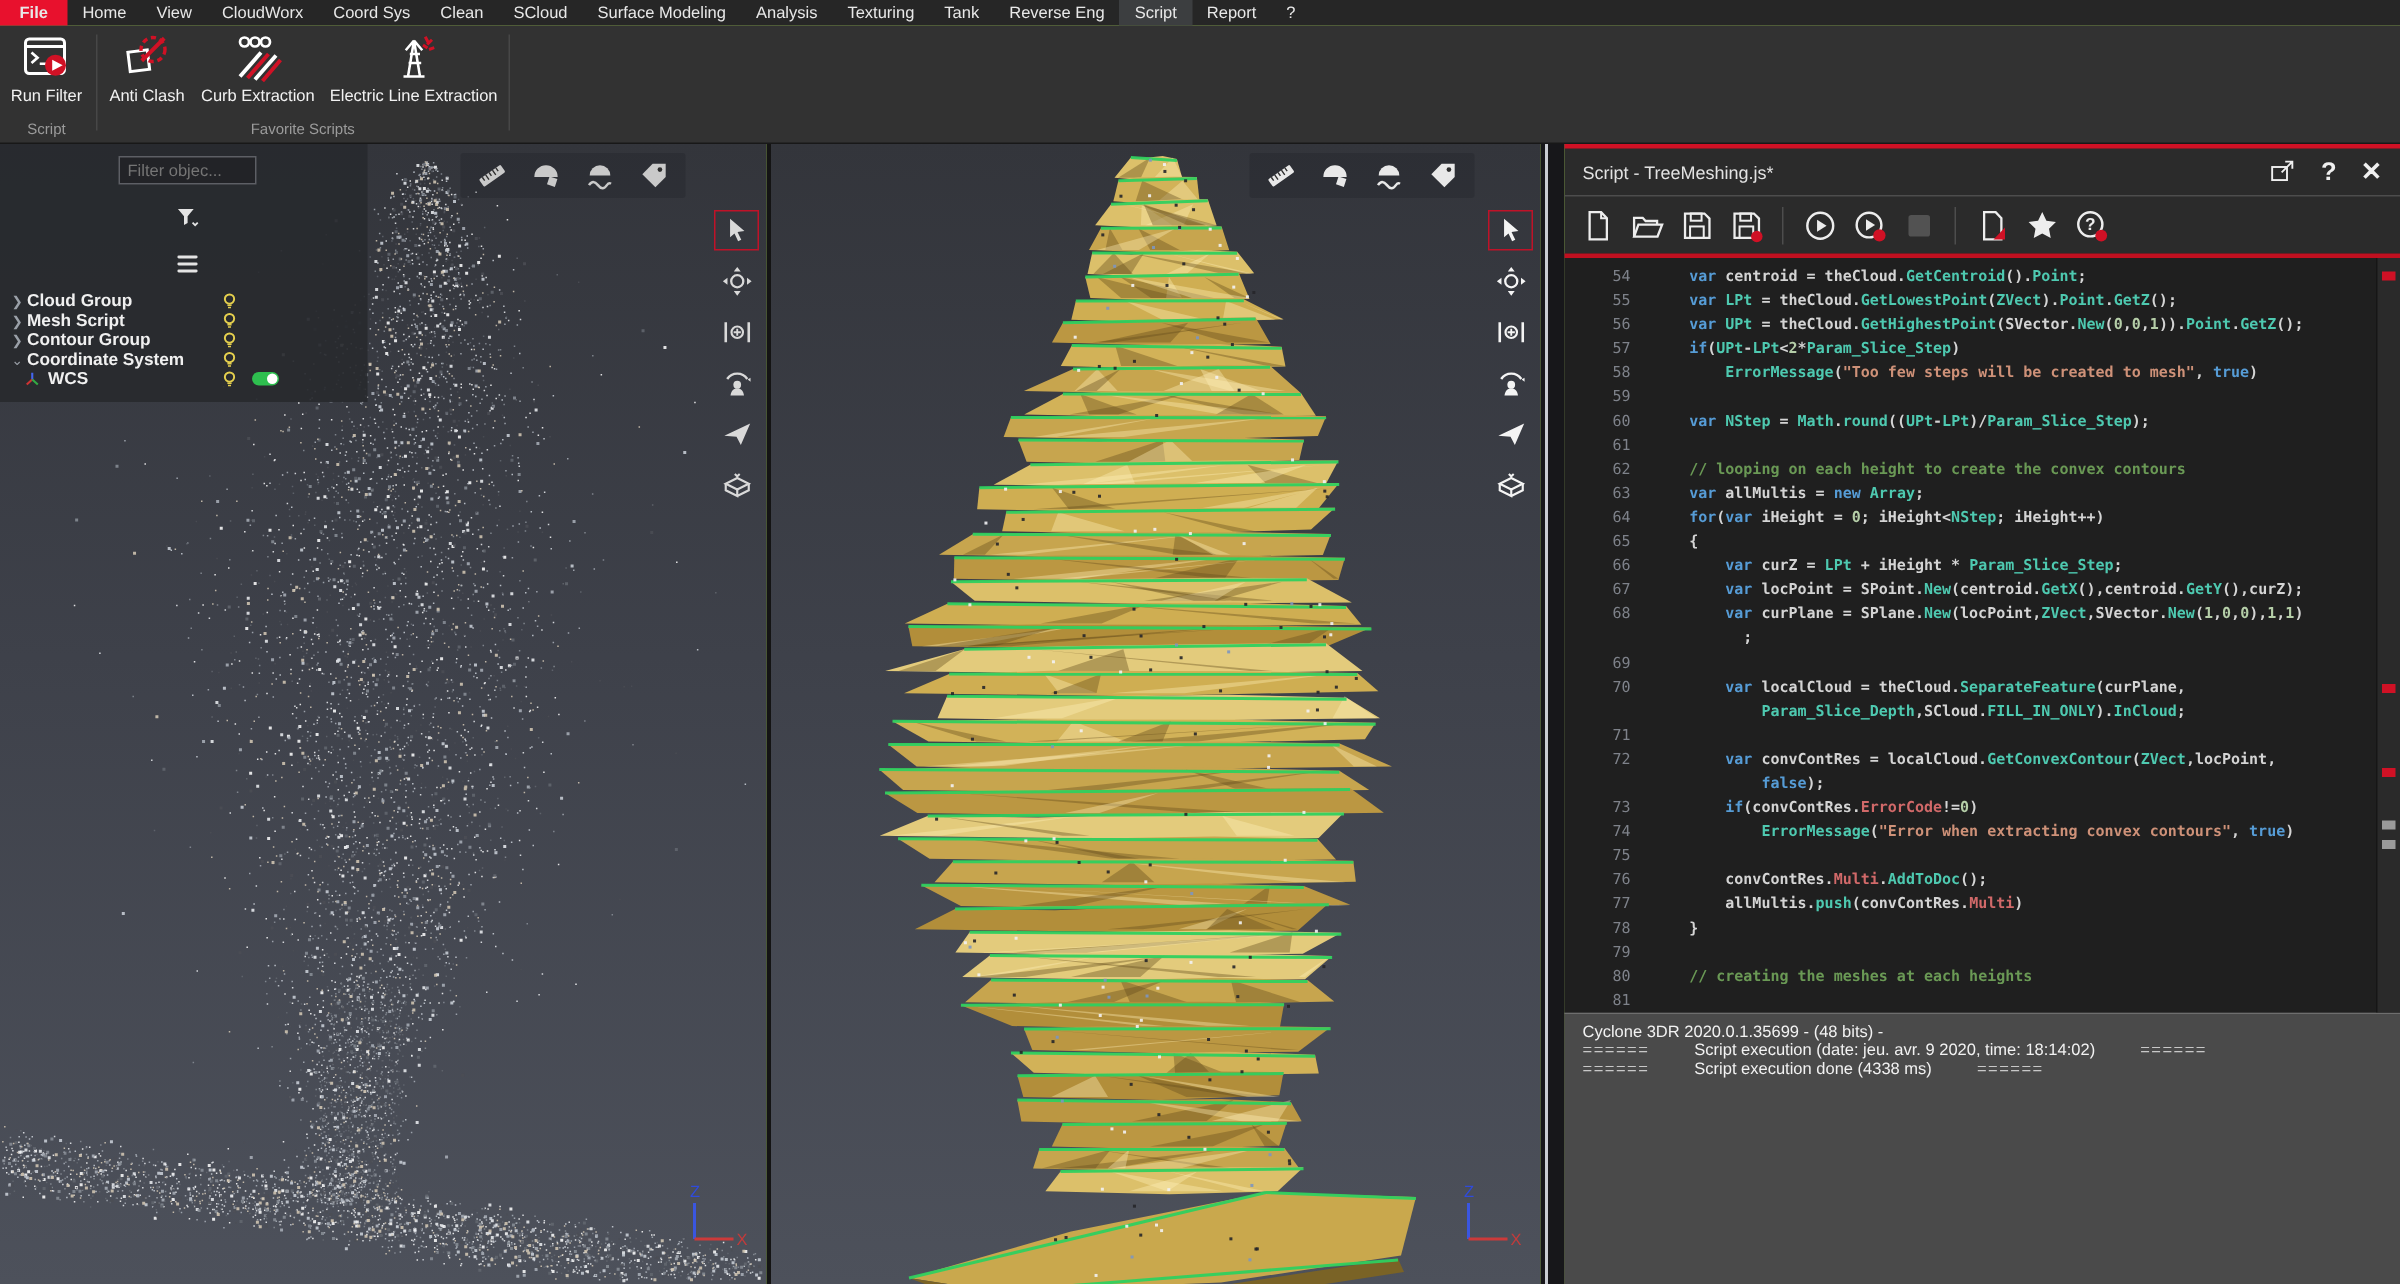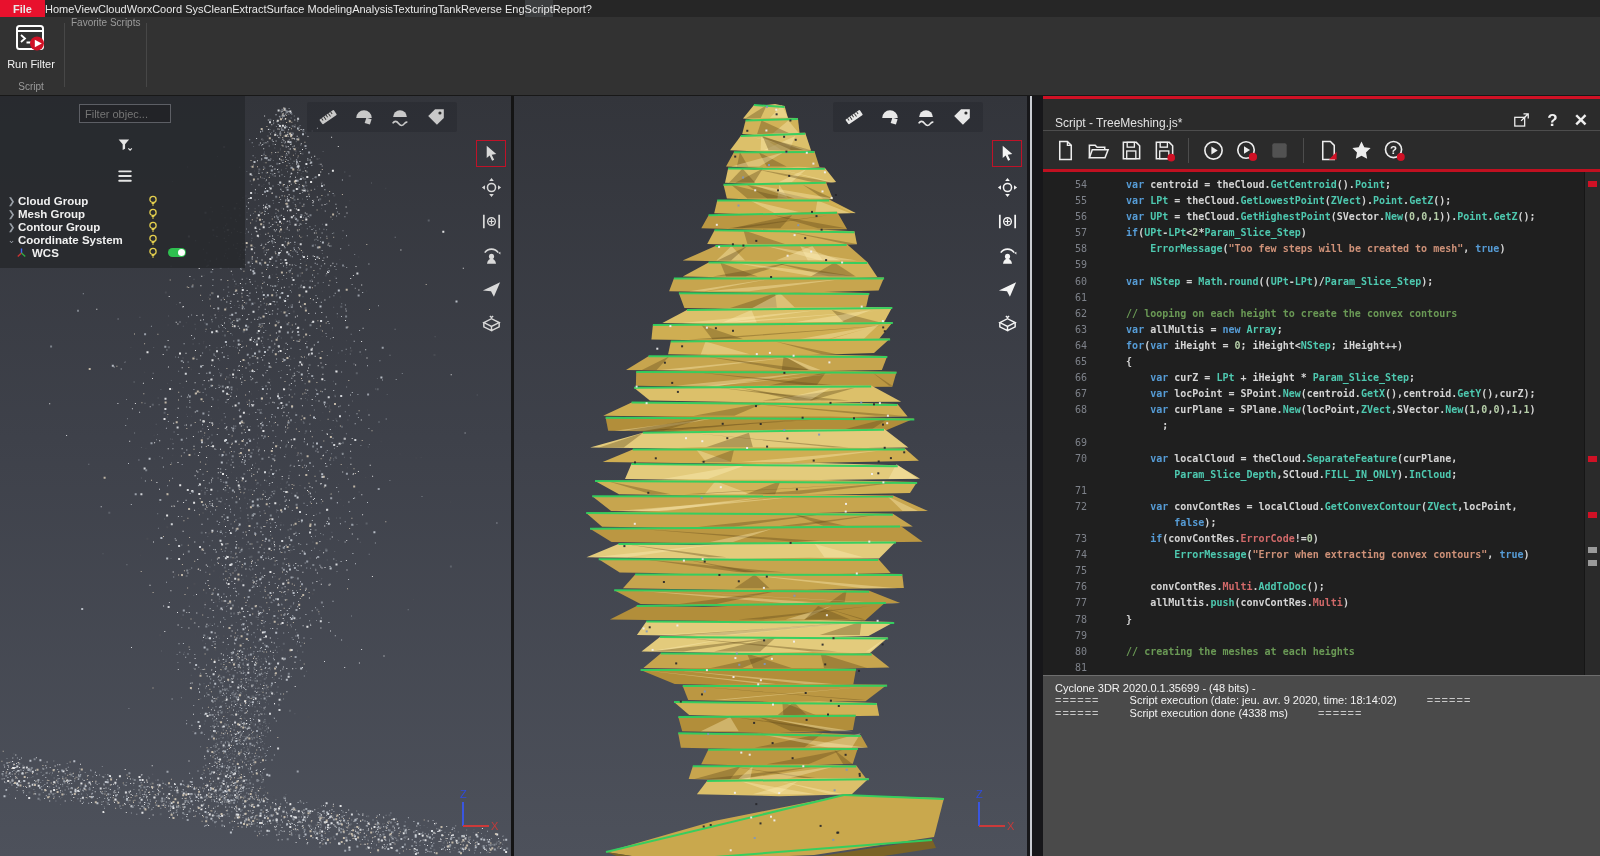--- a/index.html
+++ b/index.html
@@ -2,21 +2,21 @@
 <html><head>
 <meta charset="utf-8">
 <style>
   html,body{margin:0;padding:0;width:1600px;height:856px;overflow:hidden;background:#1b1b1b;
     font-family:"Liberation Sans",sans-serif;-webkit-font-smoothing:antialiased;}
   .app{position:relative;width:1600px;height:856px;background:#bef264;}
 
   
   .menubar{position:absolute;left:0;top:0;width:100%;height:17px;background:#262626;display:flex;
     align-items:stretch;font-size:11px;color:#e8e8e8;z-index:6;}
-  .menu-item{padding:0 0;display:flex;align-items:center;cursor:default;white-space:nowrap;}
+  .menu-item{padding:0 10px;display:flex;align-items:center;cursor:default;white-space:nowrap;}
   .menu-file{background:#e8112d;font-weight:bold;padding:0 13px;}
   .menu-active{background:#3c3e40;}
 
   
   .ribbon{position:absolute;top:17px;left:0;width:100%;height:78px;background:#323232;
     border-bottom:1px solid #181818;display:flex;z-index:5;}
   .rgroup{display:flex;flex-direction:column;}
   .rbtns{flex:1;display:flex;align-items:flex-start;padding-top:3px;}
   .ribbon-btn{min-width:52px;padding:1px 5px 0 5px;display:flex;flex-direction:column;align-items:center;
     color:#f2f2f2;font-size:11px;line-height:12px;text-align:center;cursor:default;}
@@ -70,21 +70,21 @@
   .toggle::after{content:"";position:absolute;right:1px;top:1px;width:7px;height:7px;border-radius:50%;background:#fff;}
 
   
   .splitter{position:absolute;left:1027px;width:16px;top:0;bottom:0;background:#17171a;cursor:col-resize;}
   .splitter::before{content:"";position:absolute;left:3px;top:0;bottom:0;width:2px;background:#c9ccd2;}
 
   
   .script-panel{position:absolute;left:1043px;right:0;top:0;bottom:0;background:#2b2b2b;
     display:flex;flex-direction:column;}
   .sp-accent{height:4px;background:#d01125;flex:none;}
-  .sp-header{height:31px;flex:none;display:flex;align-items:flex-end;padding:0 12px;color:#e2e2e2;
+  .sp-header{height:31px;flex:none;display:flex;align-items:center;padding:0 12px;color:#e2e2e2;
     font-size:12px;border-bottom:1px solid #4d4d4d;}
   .sp-title{flex:1;}
   .sp-hicons{display:flex;gap:16px;align-items:center;color:#f0f0f0;}
   .sp-hicons svg{width:19px;height:19px;}
   .hglyph{font-size:17px;font-weight:bold;line-height:17px;cursor:default;}
   .sp-toolbar{height:38px;flex:none;display:flex;align-items:center;gap:9px;padding:0 10px;color:#ededed;}
   .tbtn{width:24px;height:24px;display:flex;align-items:center;justify-content:center;}
   .tbtn svg{width:23px;height:23px;}
   .tb-sep{width:1px;height:25px;background:#4d4d4d;margin:0 3px;}
 
@@ -246,21 +246,21 @@
 
 <div class="app">
 
   <div class="menubar" id="menubar">
       <span class="menu-item menu-file">File</span>
       <span class="menu-item">Home</span>
       <span class="menu-item">View</span>
       <span class="menu-item">CloudWorx</span>
       <span class="menu-item">Coord Sys</span>
       <span class="menu-item">Clean</span>
-      <span class="menu-item">Extract</span>
+      <span class="menu-item">SCloud</span>
       <span class="menu-item">Surface Modeling</span>
       <span class="menu-item">Analysis</span>
       <span class="menu-item">Texturing</span>
       <span class="menu-item">Tank</span>
       <span class="menu-item">Reverse Eng</span>
       <span class="menu-item menu-active">Script</span>
       <span class="menu-item">Report</span>
       <span class="menu-item">?</span>
     </div>
 
@@ -271,20 +271,40 @@
           <svg>
               <use href="#i-runscript"></use>
             </svg>
           <div>Run Filter</div>
         </div>
       </div>
       <div class="group-label">Script</div>
     </div>
     <div class="ribbon-sep"></div>
     <div class="rgroup">
+      <div class="rbtns">
+        <div class="ribbon-btn">
+          <svg>
+              <use href="#i-anticlash"></use>
+            </svg>
+          <div>Anti Clash</div>
+        </div>
+        <div class="ribbon-btn">
+          <svg>
+              <use href="#i-curb"></use>
+            </svg>
+          <div>Curb Extraction</div>
+        </div>
+        <div class="ribbon-btn">
+          <svg>
+              <use href="#i-electric"></use>
+            </svg>
+          <div>Electric Line Extraction</div>
+        </div>
+      </div>
       <div class="group-label">Favorite Scripts</div>
     </div>
     <div class="ribbon-sep"></div>
   </div>
 
   <div class="workspace">
 
     <div class="vp" id="vp1">
       <svg class="vp-canvas" id="cloudCanvas" width="511" height="761">
           <path d="M331.9 74.8h2v2h-2zM177.0 517.0h1v1h-1zM222.9 655.6h1v1h-1zM361.1 246.0h1v1h-1zM265.0 540.4h2v2h-2zM190.6 329.6h1v1h-1zM263.6 612.5h1v1h-1zM230.1 652.1h1v1h-1zM172.7 476.4h1v1h-1zM316.4 486.1h1v1h-1zM204.1 660.7h1v1h-1zM295.9 113.4h1v1h-1zM164.3 536.0h1v1h-1zM286.1 169.4h1v1h-1zM337.8 51.0h1v1h-1zM168.7 200.9h1v1h-1zM282.5 50.4h1v1h-1zM263.4 126.5h1v1h-1zM206.1 362.0h1v1h-1zM226.0 487.5h1v1h-1zM209.6 165.5h1v1h-1zM259.9 47.4h1v1h-1zM273.7 144.0h1v1h-1zM259.3 133.8h1v1h-1zM232.4 668.5h1v1h-1zM264.1 118.7h1v1h-1zM261.3 59.9h1v1h-1zM269.3 208.1h2v2h-2zM272.8 497.2h1v1h-1zM282.7 523.0h1v1h-1zM281.6 149.1h2v2h-2zM189.4 181.1h1v1h-1zM283.1 113.6h1v1h-1zM342.1 358.5h1v1h-1zM312.3 105.1h1v1h-1zM236.4 542.5h1v1h-1zM175.7 226.8h1v1h-1zM287.1 396.5h1v1h-1zM241.8 213.3h1v1h-1zM237.5 555.5h1v1h-1zM352.9 180.0h1v1h-1zM315.8 207.0h1v1h-1zM261.5 340.2h1v1h-1zM272.1 71.3h1v1h-1zM302.0 572.1h1v1h-1zM366.5 262.6h1v1h-1zM271.2 463.3h1v1h-1zM244.4 169.3h1v1h-1zM302.6 95.3h1v1h-1zM279.1 453.5h1v1h-1zM301.0 268.4h2v2h-2zM263.6 151.6h1v1h-1zM235.1 124.2h1v1h-1zM212.1 350.3h2v2h-2zM223.8 142.7h1v1h-1zM230.8 175.7h1v1h-1zM225.7 603.6h2v2h-2zM283.1 293.3h2v2h-2zM200.2 224.8h1v1h-1zM237.7 518.6h1v1h-1zM244.2 463.0h1v1h-1zM300.0 210.8h1v1h-1zM273.3 462.0h1v1h-1zM207.6 169.8h1v1h-1zM269.8 542.6h1v1h-1zM261.6 177.5h1v1h-1zM300.3 57.9h1v1h-1zM211.1 327.6h1v1h-1zM268.6 87.6h1v1h-1zM295.3 467.9h1v1h-1zM271.9 170.0h1v1h-1zM283.8 150.8h1v1h-1zM262.6 181.0h1v1h-1zM260.3 222.4h1v1h-1zM326.6 338.2h1v1h-1zM252.8 452.8h1v1h-1zM209.2 667.9h1v1h-1zM262.7 398.8h1v1h-1zM307.2 294.8h1v1h-1zM255.6 563.3h1v1h-1zM272.7 557.1h1v1h-1zM250.1 672.6h1v1h-1zM220.6 184.3h1v1h-1zM166.1 419.5h2v2h-2zM197.7 473.7h1v1h-1zM247.4 653.8h1v1h-1zM258.5 619.4h1v1h-1zM301.8 455.6h1v1h-1zM261.3 618.8h1v1h-1zM307.0 162.9h1v1h-1zM227.1 679.3h1v1h-1zM231.8 583.6h1v1h-1zM167.7 353.2h1v1h-1zM251.1 380.6h1v1h-1zM272.0 353.1h1v1h-1zM307.0 160.7h1v1h-1zM273.8 134.3h1v1h-1zM286.2 484.8h1v1h-1zM284.2 463.5h1v1h-1zM297.4 103.7h1v1h-1zM186.9 301.8h1v1h-1zM217.8 263.2h1v1h-1zM222.2 590.4h1v1h-1zM265.7 566.0h1v1h-1zM362.1 419.3h1v1h-1zM207.6 599.3h1v1h-1zM306.4 530.8h2v2h-2zM272.8 347.2h1v1h-1zM257.5 83.4h1v1h-1zM280.0 231.3h2v2h-2zM280.4 168.0h1v1h-1zM197.3 376.4h1v1h-1zM246.7 632.8h1v1h-1zM269.4 163.1h2v2h-2zM283.8 191.7h1v1h-1zM227.2 703.9h1v1h-1zM210.4 393.7h2v2h-2zM233.2 371.7h1v1h-1zM273.0 194.5h1v1h-1zM268.7 287.3h1v1h-1zM331.8 441.4h1v1h-1zM227.1 690.4h2v2h-2zM162.7 259.0h1v1h-1zM318.1 79.0h2v2h-2zM307.0 394.9h1v1h-1zM272.5 254.8h1v1h-1zM276.5 171.8h1v1h-1zM212.0 601.6h1v1h-1zM294.2 279.7h1v1h-1zM201.3 180.7h1v1h-1zM254.0 486.4h1v1h-1zM239.9 693.2h1v1h-1zM200.2 260.2h1v1h-1zM253.7 642.3h1v1h-1zM264.0 355.2h1v1h-1zM295.2 228.6h1v1h-1zM248.1 574.2h1v1h-1zM296.0 68.4h1v1h-1zM311.7 303.9h1v1h-1zM215.0 576.0h1v1h-1zM234.4 548.2h1v1h-1zM268.4 452.8h2v2h-2zM260.9 245.5h1v1h-1zM231.0 137.2h1v1h-1zM229.3 469.0h2v2h-2zM234.9 639.1h1v1h-1zM290.8 429.5h1v1h-1zM231.5 529.8h1v1h-1zM239.1 327.3h2v2h-2zM267.6 147.1h1v1h-1zM206.3 689.4h2v2h-2zM231.1 609.6h1v1h-1zM310.5 401.2h1v1h-1zM248.0 631.6h2v2h-2zM269.1 180.2h1v1h-1zM244.9 532.4h1v1h-1zM357.9 376.0h1v1h-1zM211.3 504.4h1v1h-1zM203.3 385.1h1v1h-1zM260.0 328.3h1v1h-1zM293.4 343.2h2v2h-2zM211.1 311.1h1v1h-1zM197.2 464.0h1v1h-1zM254.5 602.5h2v2h-2zM279.3 68.1h1v1h-1zM251.0 467.8h1v1h-1zM279.4 450.6h1v1h-1zM265.8 597.5h1v1h-1zM279.1 153.3h1v1h-1zM262.4 335.1h2v2h-2zM219.1 663.6h2v2h-2zM303.5 94.2h2v2h-2zM222.9 393.7h1v1h-1zM246.1 648.4h1v1h-1zM238.0 685.3h1v1h-1zM269.1 423.8h1v1h-1zM274.0 608.1h1v1h-1zM260.1 206.1h1v1h-1zM230.2 300.8h1v1h-1zM220.3 280.3h1v1h-1zM251.3 309.0h1v1h-1zM241.3 286.7h1v1h-1zM185.9 329.4h1v1h-1zM316.0 462.6h1v1h-1zM257.3 596.5h1v1h-1zM286.4 320.3h1v1h-1zM294.3 31.2h1v1h-1zM305.3 123.6h2v2h-2zM202.3 219.5h1v1h-1zM240.7 577.4h1v1h-1zM179.2 389.3h2v2h-2zM199.7 374.1h1v1h-1zM269.4 476.0h2v2h-2zM251.7 649.8h1v1h-1zM251.7 163.5h1v1h-1zM241.3 252.0h1v1h-1zM209.3 327.1h1v1h-1zM298.7 206.9h1v1h-1zM320.5 68.7h1v1h-1zM210.6 698.4h1v1h-1zM345.0 224.9h1v1h-1zM248.7 435.1h1v1h-1zM49.2 308.2h1v1h-1zM343.7 342.7h2v2h-2zM231.0 564.1h2v2h-2zM309.4 391.2h1v1h-1zM237.2 603.6h2v2h-2zM307.2 275.3h1v1h-1zM199.8 324.6h1v1h-1zM287.6 40.7h1v1h-1zM247.4 231.5h1v1h-1zM217.7 618.8h1v1h-1zM271.3 29.3h1v1h-1zM242.3 648.3h1v1h-1zM254.6 131.7h2v2h-2zM263.6 260.0h1v1h-1zM304.0 343.6h1v1h-1zM169.1 293.0h2v2h-2zM241.9 382.4h2v2h-2zM200.4 335.8h1v1h-1zM262.3 98.9h1v1h-1zM442.3 135.7h2v2h-2zM215.6 235.2h2v2h-2zM247.3 516.1h1v1h-1zM302.0 54.0h1v1h-1zM264.8 159.3h1v1h-1zM326.2 414.6h1v1h-1zM277.1 74.0h1v1h-1zM236.1 638.6h1v1h-1zM194.8 316.6h1v1h-1zM293.4 438.4h1v1h-1zM318.5 305.4h1v1h-1zM320.6 388.0h1v1h-1zM151.7 670.3h1v1h-1zM226.9 484.7h1v1h-1zM177.3 405.8h1v1h-1zM193.1 406.8h2v2h-2zM171.3 410.7h1v1h-1zM239.0 275.0h1v1h-1zM255.8 677.4h1v1h-1zM317.7 270.3h1v1h-1zM256.9 376.4h1v1h-1zM274.3 78.0h1v1h-1zM322.9 359.7h1v1h-1zM179.0 257.5h2v2h-2zM220.3 376.8h1v1h-1zM235.1 618.5h2v2h-2zM268.4 361.8h1v1h-1zM259.3 167.6h1v1h-1zM206.4 170.8h1v1h-1zM321.5 472.4h1v1h-1zM297.5 113.9h2v2h-2zM262.7 684.2h1v1h-1zM229.8 351.8h1v1h-1zM177.7 312.8h1v1h-1zM242.1 364.0h1v1h-1zM262.5 481.7h1v1h-1zM212.1 327.4h1v1h-1zM245.4 473.5h1v1h-1zM194.1 414.7h1v1h-1zM129.2 345.7h1v1h-1zM462.8 172.8h1v1h-1zM298.8 379.7h1v1h-1zM358.4 194.6h1v1h-1zM281.7 380.9h1v1h-1zM240.5 590.9h1v1h-1zM236.2 449.2h1v1h-1zM300.6 34.1h1v1h-1zM286.7 278.9h1v1h-1zM225.0 431.0h1v1h-1zM274.7 587.0h1v1h-1zM318.9 162.9h1v1h-1zM213.6 565.9h2v2h-2zM207.8 350.0h1v1h-1zM209.2 492.9h1v1h-1zM206.7 580.4h1v1h-1zM218.4 653.2h1v1h-1zM350.4 368.8h1v1h-1zM212.0 409.8h1v1h-1zM311.6 252.7h1v1h-1zM222.6 688.0h2v2h-2zM195.0 254.9h1v1h-1zM209.3 406.1h1v1h-1zM221.1 448.5h2v2h-2zM238.9 562.2h1v1h-1zM274.3 248.5h1v1h-1zM273.5 477.9h1v1h-1zM235.7 643.0h1v1h-1zM207.5 485.0h1v1h-1zM294.5 566.8h1v1h-1zM263.1 202.9h1v1h-1zM222.0 378.0h2v2h-2zM226.5 672.6h1v1h-1zM288.6 99.2h1v1h-1zM182.9 458.7h1v1h-1zM284.8 23.7h1v1h-1zM301.7 94.6h1v1h-1zM320.2 76.6h1v1h-1zM239.9 187.9h1v1h-1zM256.6 585.5h1v1h-1zM289.3 169.3h1v1h-1zM220.8 448.0h1v1h-1zM258.3 624.8h2v2h-2zM134.9 307.9h1v1h-1zM197.9 360.0h1v1h-1zM261.9 536.4h2v2h-2zM217.6 616.7h1v1h-1zM213.3 657.5h1v1h-1zM308.0 272.4h1v1h-1zM291.0 351.4h1v1h-1zM314.1 161.0h1v1h-1zM306.5 100.9h1v1h-1zM154.1 347.2h1v1h-1zM177.4 228.4h1v1h-1zM312.8 204.2h1v1h-1zM312.2 225.8h2v2h-2zM246.1 147.8h1v1h-1zM288.7 441.4h1v1h-1zM249.5 243.8h2v2h-2zM213.1 676.6h2v2h-2zM250.0 668.7h1v1h-1zM149.5 489.8h1v1h-1zM213.6 603.0h1v1h-1zM274.0 449.1h1v1h-1zM227.4 424.9h1v1h-1zM287.2 125.8h1v1h-1zM270.0 435.9h1v1h-1zM289.4 449.2h1v1h-1zM293.8 438.4h1v1h-1zM295.8 92.9h2v2h-2zM256.0 248.5h2v2h-2zM274.3 407.3h2v2h-2zM275.9 237.5h1v1h-1zM219.5 585.2h1v1h-1zM251.7 566.1h1v1h-1zM298.1 72.5h1v1h-1zM294.9 84.8h2v2h-2zM290.8 344.3h1v1h-1zM305.2 248.1h1v1h-1zM231.1 639.4h1v1h-1zM300.6 303.3h1v1h-1zM326.8 161.4h1v1h-1zM212.8 685.8h1v1h-1zM250.8 153.3h2v2h-2zM400.4 154.4h1v1h-1zM231.1 689.4h1v1h-1zM217.3 682.6h2v2h-2zM231.7 644.6h1v1h-1zM255.5 488.2h1v1h-1zM312.4 107.3h1v1h-1zM238.9 699.3h1v1h-1zM232.3 642.4h1v1h-1zM235.7 433.5h1v1h-1zM310.2 529.7h1v1h-1zM182.6 435.7h1v1h-1zM331.1 41.7h1v1h-1zM281.7 19.8h1v1h-1zM96.3 213.8h1v1h-1zM283.4 316.8h1v1h-1zM249.4 632.5h1v1h-1zM241.6 453.4h1v1h-1zM156.4 387.1h1v1h-1zM214.6 537.6h1v1h-1zM246.3 628.1h1v1h-1zM221.6 421.2h1v1h-1zM322.5 360.2h1v1h-1zM211.1 384.6h1v1h-1zM226.7 461.1h2v2h-2zM187.9 140.5h2v2h-2zM283.4 564.2h1v1h-1zM369.7 369.7h1v1h-1zM288.3 382.7h1v1h-1zM246.6 195.0h1v1h-1zM296.9 220.5h1v1h-1zM193.5 350.8h1v1h-1zM232.7 282.1h1v1h-1zM353.1 378.2h1v1h-1zM266.2 218.0h1v1h-1zM292.2 573.2h1v1h-1zM206.4 528.7h1v1h-1zM305.9 68.5h1v1h-1zM283.1 122.9h2v2h-2zM200.4 190.2h1v1h-1zM307.4 41.1h1v1h-1zM239.3 466.3h1v1h-1zM299.1 512.9h1v1h-1zM241.4 197.7h1v1h-1zM291.6 182.2h1v1h-1zM246.0 439.4h1v1h-1zM273.0 25.2h1v1h-1zM300.7 470.3h1v1h-1zM188.5 665.6h1v1h-1zM222.7 564.0h1v1h-1zM257.8 119.3h2v2h-2zM234.5 572.0h1v1h-1zM235.6 153.0h1v1h-1zM242.9 684.8h2v2h-2zM264.9 111.3h2v2h-2zM198.7 173.1h1v1h-1zM316.8 101.5h1v1h-1zM450.7 279.3h1v1h-1zM285.5 167.1h2v2h-2zM243.9 681.0h1v1h-1zM291.2 77.9h1v1h-1zM232.1 278.5h2v2h-2zM299.5 98.1h1v1h-1zM268.9 181.6h1v1h-1zM244.8 349.6h1v1h-1zM321.0 88.3h1v1h-1zM211.5 264.3h2v2h-2zM279.8 36.6h1v1h-1zM202.5 325.2h2v2h-2zM294.7 591.0h1v1h-1zM256.7 615.6h1v1h-1zM246.1 625.1h1v1h-1zM267.0 113.3h1v1h-1zM173.2 327.7h1v1h-1zM223.9 700.0h1v1h-1zM146.5 256.2h2v2h-2zM287.1 16.4h1v1h-1zM198.9 388.4h2v2h-2zM281.6 14.4h1v1h-1zM279.5 38.4h1v1h-1zM273.7 446.4h1v1h-1zM308.9 502.5h1v1h-1zM238.5 628.8h2v2h-2zM245.4 607.2h1v1h-1zM268.4 267.5h1v1h-1zM281.3 312.9h1v1h-1zM304.3 191.7h1v1h-1zM324.2 430.4h1v1h-1zM211.3 574.4h1v1h-1zM258.5 211.5h1v1h-1zM239.0 556.1h1v1h-1zM189.5 567.2h1v1h-1zM285.4 104.4h1v1h-1zM262.7 131.2h2v2h-2zM192.9 341.0h1v1h-1zM256.8 139.7h2v2h-2zM251.2 589.7h2v2h-2zM270.9 370.5h1v1h-1zM352.6 378.8h1v1h-1zM288.6 85.4h2v2h-2zM163.5 323.0h2v2h-2zM252.0 465.6h1v1h-1zM305.8 419.0h1v1h-1zM274.8 156.4h1v1h-1zM205.8 469.6h1v1h-1zM198.1 593.3h1v1h-1zM182.8 211.0h1v1h-1zM277.7 298.6h1v1h-1zM288.8 299.4h1v1h-1zM269.0 227.8h1v1h-1zM345.6 111.6h1v1h-1zM266.3 298.3h1v1h-1zM293.2 120.1h1v1h-1zM279.1 63.2h1v1h-1zM225.4 145.9h1v1h-1zM191.6 587.4h1v1h-1zM314.2 60.7h1v1h-1zM185.9 285.7h1v1h-1zM282.3 487.8h2v2h-2zM244.9 360.7h1v1h-1zM240.8 330.5h1v1h-1zM323.1 457.3h1v1h-1zM383.5 560.6h1v1h-1zM289.5 114.3h2v2h-2zM292.4 42.8h1v1h-1zM279.9 103.9h1v1h-1zM263.2 112.6h1v1h-1zM226.5 706.5h1v1h-1zM308.3 217.9h1v1h-1zM305.3 195.4h2v2h-2zM321.3 283.3h2v2h-2zM221.0 501.7h1v1h-1zM284.4 496.0h1v1h-1zM267.9 34.0h1v1h-1zM327.6 149.5h1v1h-1zM244.1 605.2h2v2h-2zM345.9 464.9h1v1h-1zM191.3 394.9h2v2h-2zM244.8 617.4h1v1h-1zM289.3 15.5h2v2h-2zM244.6 631.8h1v1h-1zM272.4 306.8h1v1h-1zM306.3 81.0h2v2h-2zM212.6 515.1h1v1h-1zM224.9 680.2h2v2h-2zM288.8 270.2h1v1h-1zM274.3 450.6h1v1h-1zM178.1 463.0h2v2h-2zM211.2 269.8h1v1h-1zM315.0 164.0h1v1h-1zM232.1 229.3h1v1h-1zM371.9 480.9h1v1h-1zM230.5 540.5h1v1h-1zM265.3 148.8h1v1h-1zM355.1 269.5h1v1h-1zM284.4 518.5h1v1h-1zM222.3 111.1h1v1h-1zM159.2 345.2h1v1h-1zM268.6 486.7h1v1h-1zM252.7 664.4h1v1h-1zM194.5 573.4h1v1h-1zM240.0 283.3h1v1h-1zM310.1 86.1h2v2h-2zM227.6 488.0h2v2h-2zM227.1 617.0h1v1h-1zM258.9 608.1h1v1h-1zM152.0 283.1h1v1h-1zM175.6 444.8h1v1h-1zM278.4 42.1h1v1h-1zM263.4 431.0h1v1h-1zM297.2 231.8h2v2h-2zM231.6 535.6h1v1h-1zM236.0 300.8h1v1h-1zM267.4 254.5h1v1h-1zM261.5 164.4h1v1h-1zM259.6 451.8h1v1h-1zM281.3 416.4h1v1h-1zM271.1 597.4h2v2h-2zM208.3 285.3h1v1h-1zM263.6 227.9h1v1h-1zM234.6 309.6h2v2h-2zM237.8 389.5h2v2h-2zM177.6 529.6h1v1h-1zM185.5 257.7h1v1h-1zM231.7 347.8h1v1h-1zM311.6 253.3h1v1h-1zM183.1 407.0h1v1h-1zM142.9 287.7h1v1h-1zM198.8 633.0h1v1h-1zM320.8 488.8h1v1h-1zM288.0 346.7h1v1h-1zM291.6 189.2h1v1h-1zM264.2 479.9h1v1h-1zM290.3 49.1h1v1h-1zM212.5 606.5h1v1h-1zM350.2 182.9h1v1h-1zM218.9 703.5h2v2h-2zM281.5 15.9h1v1h-1zM234.0 677.4h2v2h-2zM297.9 365.2h1v1h-1zM272.3 128.9h1v1h-1zM221.8 514.3h1v1h-1zM256.1 574.9h1v1h-1zM255.1 479.1h1v1h-1zM228.9 611.6h1v1h-1zM252.2 283.2h1v1h-1zM222.0 229.9h1v1h-1zM248.0 610.1h1v1h-1zM212.3 328.7h1v1h-1zM223.2 685.8h1v1h-1zM203.0 542.1h1v1h-1zM205.6 578.0h1v1h-1zM324.5 471.9h1v1h-1zM206.5 620.0h2v2h-2zM248.0 658.2h1v1h-1zM338.6 347.8h2v2h-2zM226.0 332.2h1v1h-1zM213.2 635.1h2v2h-2zM306.4 118.4h1v1h-1zM289.4 46.7h1v1h-1zM255.8 674.9h1v1h-1zM262.5 704.4h1v1h-1zM282.6 95.9h1v1h-1zM279.6 255.1h2v2h-2zM257.8 235.0h2v2h-2zM257.7 242.6h2v2h-2zM300.8 48.3h1v1h-1zM361.2 189.6h1v1h-1zM198.9 630.2h2v2h-2zM262.2 593.1h1v1h-1zM241.4 337.6h1v1h-1zM255.0 566.7h1v1h-1zM280.5 528.4h1v1h-1zM233.9 396.6h1v1h-1zM194.3 527.4h1v1h-1zM281.9 29.7h2v2h-2zM235.7 445.9h1v1h-1zM177.5 366.9h1v1h-1zM291.6 349.9h1v1h-1zM247.4 419.5h1v1h-1zM330.3 170.2h1v1h-1zM294.5 128.8h2v2h-2zM242.9 316.7h2v2h-2zM335.5 275.5h2v2h-2zM313.9 137.5h1v1h-1zM281.6 527.0h2v2h-2zM294.9 221.4h1v1h-1zM290.4 37.4h1v1h-1zM309.6 64.6h1v1h-1zM372.1 380.8h1v1h-1zM257.0 491.0h1v1h-1zM266.6 274.9h1v1h-1zM299.4 66.1h1v1h-1zM252.6 691.9h1v1h-1zM202.4 269.9h1v1h-1zM215.8 541.4h1v1h-1zM224.9 344.0h2v2h-2zM218.4 564.8h1v1h-1zM194.6 380.3h1v1h-1zM211.8 408.3h1v1h-1zM237.7 386.5h1v1h-1zM307.3 95.5h1v1h-1zM228.3 576.2h1v1h-1zM218.4 462.5h1v1h-1zM239.7 622.9h1v1h-1zM198.3 398.1h2v2h-2zM249.8 623.0h1v1h-1zM230.7 676.3h1v1h-1zM269.9 302.4h1v1h-1zM288.4 57.4h1v1h-1zM288.9 404.8h1v1h-1zM205.1 713.1h1v1h-1zM223.4 719.3h1v1h-1zM233.9 725.9h1v1h-1zM257.1 709.4h2v2h-2zM53.1 693.9h2v2h-2zM332.9 708.8h1v1h-1zM113.0 700.0h1v1h-1zM444.9 754.5h1v1h-1zM62.4 675.2h2v2h-2zM209.7 718.3h1v1h-1zM302.2 717.0h1v1h-1zM339.6 710.0h2v2h-2zM147.5 710.6h1v1h-1zM417.5 757.7h1v1h-1zM184.0 707.3h1v1h-1zM232.7 705.1h1v1h-1zM157.3 693.7h1v1h-1zM110.0 681.0h1v1h-1zM413.7 753.0h2v2h-2zM251.3 728.6h1v1h-1zM47.0 690.9h1v1h-1zM354.9 734.7h1v1h-1zM49.2 705.6h1v1h-1zM333.4 729.2h1v1h-1zM141.6 684.0h2v2h-2zM228.7 707.9h1v1h-1zM183.2 708.5h1v1h-1zM484.3 753.7h1v1h-1zM476.5 746.8h1v1h-1zM67.0 687.2h1v1h-1zM362.3 724.4h1v1h-1zM276.1 713.4h1v1h-1zM125.8 717.0h1v1h-1zM237.5 727.7h1v1h-1zM208.7 718.5h2v2h-2zM28.4 690.3h2v2h-2zM129.2 677.8h1v1h-1zM129.8 695.5h1v1h-1zM343.5 737.3h1v1h-1zM353.5 725.8h1v1h-1zM299.2 743.0h1v1h-1zM7.2 685.1h2v2h-2zM293.2 721.2h1v1h-1zM55.8 690.6h1v1h-1zM371.9 745.7h1v1h-1zM449.1 754.1h1v1h-1zM345.6 744.5h2v2h-2zM413.4 736.6h1v1h-1zM129.1 708.9h1v1h-1zM176.3 694.6h2v2h-2zM251.2 709.3h2v2h-2zM124.9 696.6h2v2h-2zM158.6 689.3h2v2h-2zM209.6 700.8h2v2h-2zM275.1 708.0h1v1h-1zM153.5 701.4h2v2h-2zM380.9 744.4h2v2h-2zM358.0 732.8h1v1h-1zM27.1 682.2h1v1h-1zM208.1 694.0h1v1h-1zM388.9 739.6h1v1h-1zM198.1 705.5h1v1h-1zM277.7 744.5h1v1h-1zM46.6 687.4h1v1h-1zM183.5 709.0h1v1h-1zM76.8 695.3h1v1h-1zM237.2 718.7h2v2h-2zM73.3 701.9h1v1h-1zM295.0 721.6h2v2h-2zM118.8 692.3h1v1h-1zM202.1 720.0h1v1h-1zM234.0 713.3h1v1h-1zM289.3 731.0h2v2h-2zM338.0 747.4h2v2h-2zM381.9 751.2h1v1h-1zM118.9 680.3h2v2h-2zM139.6 713.2h1v1h-1zM414.1 746.8h1v1h-1zM367.7 751.7h2v2h-2zM387.3 726.8h1v1h-1zM334.5 730.5h1v1h-1zM5.6 677.4h1v1h-1zM231.4 711.8h1v1h-1zM162.3 705.8h1v1h-1zM200.4 713.3h2v2h-2zM347.7 728.0h1v1h-1zM37.7 689.8h2v2h-2zM327.1 734.0h1v1h-1zM197.5 711.2h1v1h-1zM302.9 723.6h1v1h-1zM338.9 719.1h1v1h-1zM92.9 691.9h1v1h-1zM283.7 735.7h1v1h-1zM319.0 747.5h1v1h-1zM161.3 706.3h1v1h-1zM446.7 742.9h1v1h-1zM18.1 685.2h2v2h-2zM116.1 684.2h1v1h-1zM434.0 727.9h1v1h-1zM130.6 698.9h1v1h-1zM456.2 746.9h1v1h-1zM464.6 742.4h2v2h-2zM301.5 715.8h1v1h-1zM208.8 719.2h1v1h-1zM270.3 727.7h1v1h-1zM306.7 748.2h1v1h-1zM163.4 708.5h1v1h-1zM138.5 694.6h1v1h-1zM220.9 705.6h2v2h-2zM83.6 684.9h1v1h-1zM152.6 719.6h1v1h-1zM143.9 686.7h1v1h-1zM141.4 716.8h2v2h-2zM169.8 714.7h1v1h-1zM12.1 672.1h2v2h-2zM200.8 709.5h2v2h-2zM275.9 730.8h1v1h-1zM496.2 738.4h2v2h-2zM363.8 737.8h1v1h-1zM6.1 694.0h1v1h-1zM7.2 674.1h1v1h-1zM128.8 697.2h1v1h-1zM138.5 681.0h2v2h-2zM321.1 735.4h2v2h-2zM320.1 747.2h1v1h-1zM15.2 681.3h1v1h-1zM440.5 744.1h1v1h-1zM266.2 720.9h1v1h-1zM176.0 711.4h1v1h-1zM163.2 698.5h1v1h-1zM173.2 717.6h1v1h-1zM302.4 730.1h1v1h-1zM189.3 701.5h1v1h-1zM187.5 697.9h2v2h-2zM65.6 673.6h1v1h-1zM448.2 739.2h1v1h-1zM78.1 679.4h1v1h-1zM318.4 727.1h1v1h-1zM66.5 675.1h1v1h-1zM275.6 723.6h2v2h-2zM114.4 703.6h2v2h-2zM204.3 705.0h1v1h-1zM54.6 670.5h1v1h-1zM252.5 703.2h1v1h-1zM124.7 674.0h1v1h-1zM4.0 686.4h1v1h-1zM176.9 697.1h1v1h-1zM244.1 727.5h1v1h-1zM330.2 720.6h2v2h-2zM60.1 695.2h1v1h-1zM438.2 736.0h1v1h-1zM373.5 730.9h2v2h-2zM264.2 722.2h1v1h-1zM503.3 744.4h1v1h-1zM374.4 741.3h1v1h-1zM427.7 725.6h1v1h-1zM421.7 739.4h2v2h-2zM390.6 751.9h2v2h-2zM18.2 675.3h1v1h-1zM177.4 697.2h1v1h-1zM197.5 711.4h1v1h-1zM324.9 710.5h1v1h-1zM347.1 731.8h2v2h-2zM34.5 698.3h1v1h-1zM132.1 700.1h1v1h-1zM402.7 737.2h2v2h-2zM128.1 701.9h1v1h-1zM362.3 719.7h1v1h-1zM481.9 732.9h1v1h-1zM367.5 727.5h2v2h-2zM191.7 689.1h1v1h-1zM79.8 705.4h1v1h-1zM427.0 749.9h1v1h-1zM178.2 711.1h1v1h-1zM255.4 720.3h1v1h-1zM302.7 718.2h1v1h-1zM249.4 728.6h1v1h-1zM15.0 702.7h1v1h-1zM53.2 686.3h2v2h-2zM12.1 666.0h1v1h-1zM312.2 715.9h1v1h-1zM259.5 719.8h2v2h-2zM323.5 722.3h1v1h-1zM305.0 725.4h1v1h-1zM235.6 714.5h1v1h-1zM151.3 691.3h1v1h-1zM356.6 723.3h1v1h-1zM272.2 707.3h1v1h-1zM200.2 699.1h1v1h-1zM113.1 688.7h1v1h-1zM279.6 711.3h1v1h-1zM297.4 727.1h1v1h-1zM208.1 730.1h1v1h-1zM226.8 698.5h1v1h-1zM58.9 692.5h1v1h-1zM174.9 703.5h1v1h-1zM213.1 712.7h1v1h-1zM141.4 710.8h1v1h-1zM225.2 711.6h1v1h-1zM214.6 694.4h2v2h-2zM110.7 689.1h1v1h-1zM114.4 686.8h2v2h-2zM384.5 753.2h1v1h-1zM336.6 726.5h2v2h-2zM297.7 715.2h2v2h-2zM172.4 712.1h2v2h-2zM290.2 707.9h1v1h-1zM275.4 734.2h1v1h-1zM294.8 733.5h1v1h-1zM301.7 726.8h1v1h-1zM383.2 731.2h1v1h-1zM90.2 689.3h1v1h-1zM266.3 703.3h1v1h-1zM49.9 695.6h2v2h-2zM368.0 733.6h1v1h-1zM44.5 693.9h1v1h-1zM28.2 702.0h2v2h-2zM91.0 707.1h1v1h-1zM35.1 674.7h1v1h-1zM204.7 704.3h1v1h-1zM291.6 728.1h1v1h-1zM247.9 722.5h1v1h-1zM221.5 725.5h1v1h-1zM486.0 754.7h1v1h-1zM189.8 713.3h1v1h-1zM418.4 737.9h2v2h-2zM152.0 692.7h1v1h-1zM236.8 721.4h2v2h-2zM22.1 677.2h2v2h-2zM248.9 703.5h1v1h-1zM320.7 719.1h1v1h-1zM15.7 683.0h1v1h-1zM321.4 745.3h1v1h-1zM28.4 673.1h1v1h-1zM278.1 712.4h2v2h-2zM438.6 746.0h1v1h-1zM124.2 708.1h1v1h-1zM133.3 687.8h1v1h-1zM435.6 727.8h1v1h-1zM433.9 757.2h1v1h-1zM59.3 669.3h1v1h-1zM168.2 710.6h1v1h-1zM57.4 679.9h1v1h-1zM63.5 683.5h1v1h-1zM391.7 747.0h1v1h-1zM89.6 687.9h1v1h-1zM113.5 696.5h1v1h-1zM427.4 755.8h1v1h-1zM144.6 696.5h1v1h-1zM348.4 751.6h2v2h-2zM240.3 701.6h1v1h-1zM289.3 736.3h1v1h-1zM251.7 717.6h1v1h-1zM345.6 717.1h1v1h-1zM189.8 686.2h1v1h-1zM394.0 732.5h1v1h-1zM87.5 680.1h1v1h-1zM125.5 689.7h1v1h-1zM441.0 753.7h1v1h-1zM146.8 686.7h1v1h-1zM103.2 681.5h1v1h-1zM408.5 733.9h1v1h-1zM327.0 731.2h2v2h-2zM235.6 711.7h1v1h-1zM469.8 748.1h1v1h-1zM390.2 752.2h1v1h-1zM274.1 731.3h1v1h-1zM381.7 752.5h1v1h-1zM315.0 732.4h1v1h-1zM22.7 671.4h2v2h-2zM371.1 733.0h1v1h-1zM455.6 744.7h2v2h-2zM291.1 737.4h1v1h-1zM22.7 695.3h1v1h-1zM224.0 730.7h1v1h-1zM193.1 715.2h1v1h-1zM80.4 687.6h2v2h-2zM462.6 744.0h1v1h-1zM438.6 734.6h2v2h-2zM449.0 746.8h1v1h-1zM148.2 697.0h1v1h-1zM303.5 714.5h1v1h-1zM168.7 703.3h1v1h-1zM309.5 717.2h1v1h-1zM16.2 687.4h2v2h-2zM475.4 738.7h2v2h-2zM346.4 735.0h1v1h-1zM505.1 756.1h2v2h-2zM237.7 699.8h1v1h-1zM102.5 716.1h2v2h-2zM451.0 740.0h1v1h-1zM115.2 697.1h1v1h-1zM70.4 684.9h1v1h-1zM221.1 719.7h2v2h-2zM237.9 696.6h1v1h-1zM298.6 741.6h1v1h-1zM331.4 727.7h1v1h-1zM424.5 744.3h2v2h-2zM451.8 739.0h2v2h-2zM254.5 721.5h1v1h-1zM320.5 726.6h1v1h-1zM1.9 678.3h1v1h-1zM289.3 708.2h2v2h-2zM146.2 684.6h1v1h-1z" fill="#ffffff" fill-opacity="0.85"></path>
@@ -313,21 +333,21 @@
         </div>
         <div class="tree-row">
           <span class="expander">❯</span>
           <span class="tree-label">Cloud Group</span>
           <svg class="bulb">
               <use href="#i-bulb"></use>
             </svg>
         </div>
         <div class="tree-row">
           <span class="expander">❯</span>
-          <span class="tree-label">Mesh Group</span>
+          <span class="tree-label">Mesh Script</span>
           <svg class="bulb">
               <use href="#i-bulb"></use>
             </svg>
         </div>
         <div class="tree-row">
           <span class="expander">❯</span>
           <span class="tree-label">Contour Group</span>
           <svg class="bulb">
               <use href="#i-bulb"></use>
             </svg>

